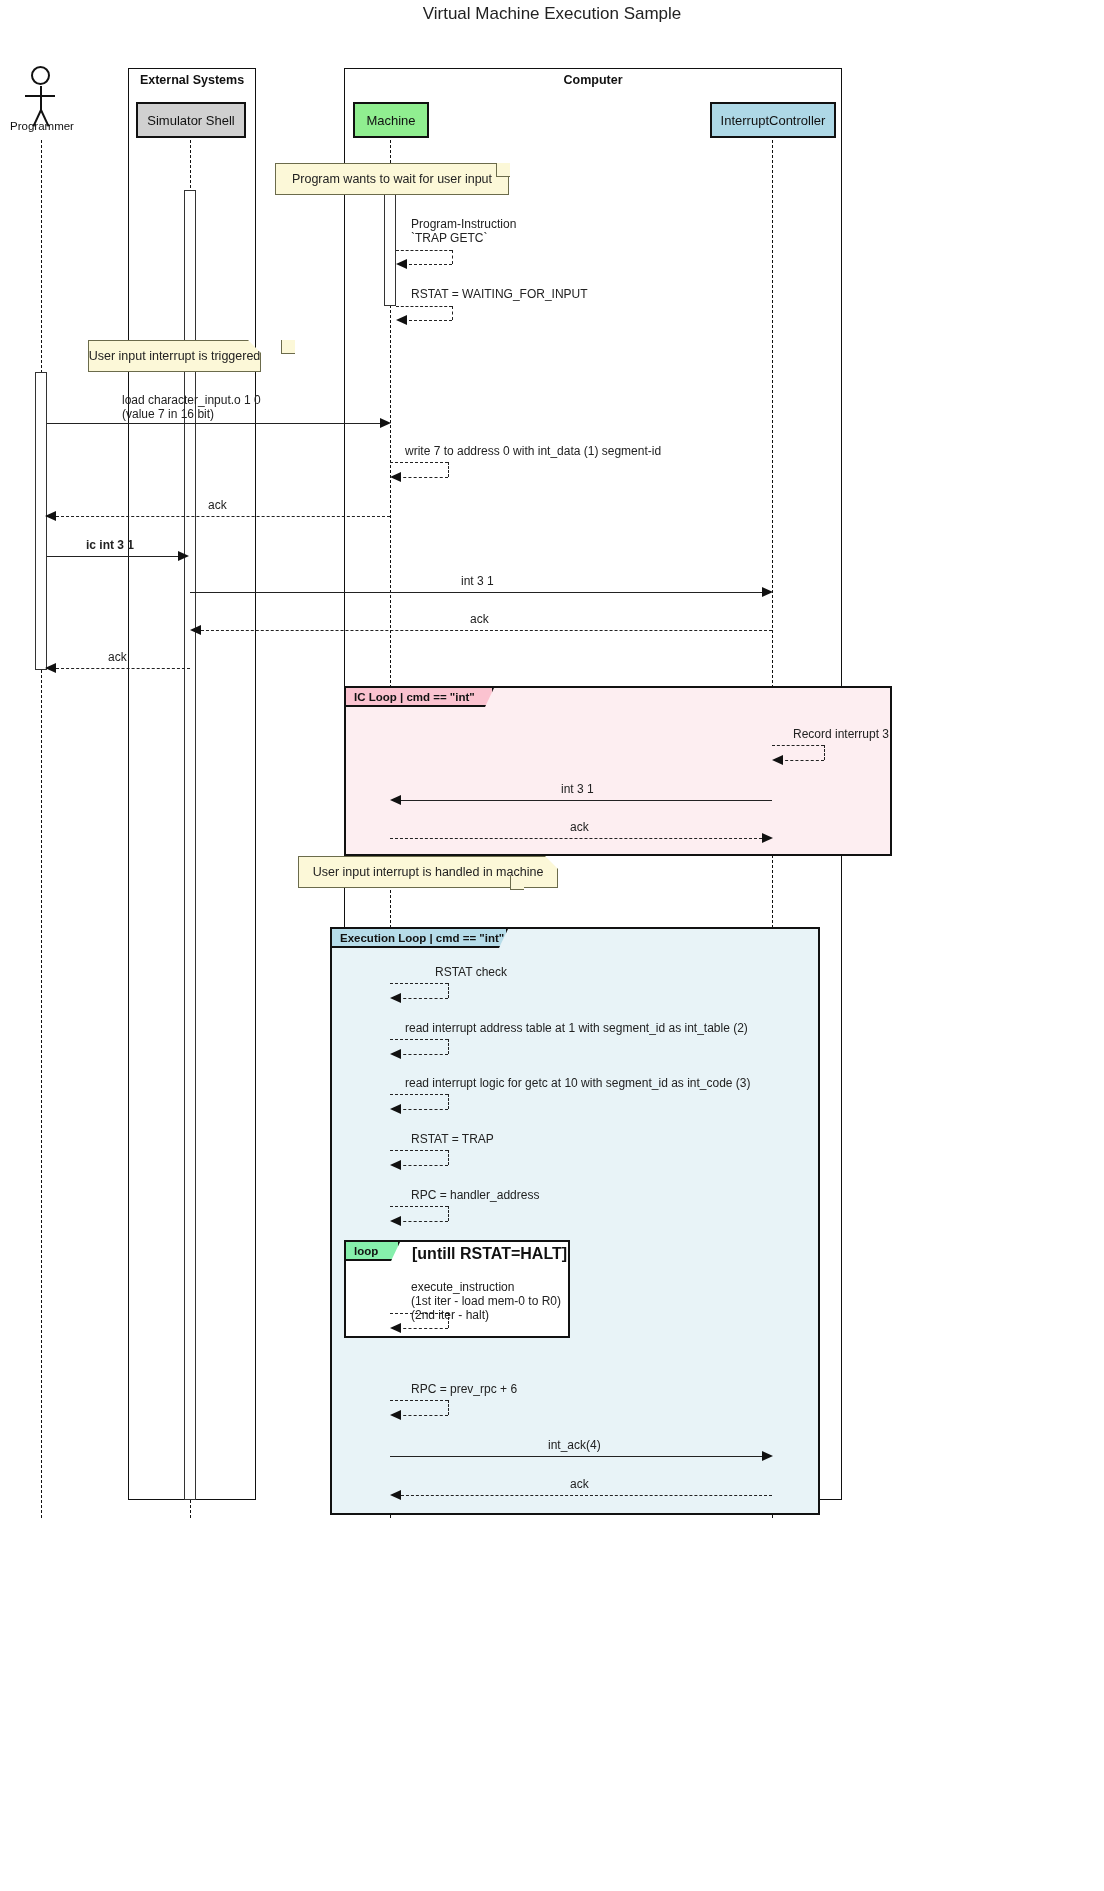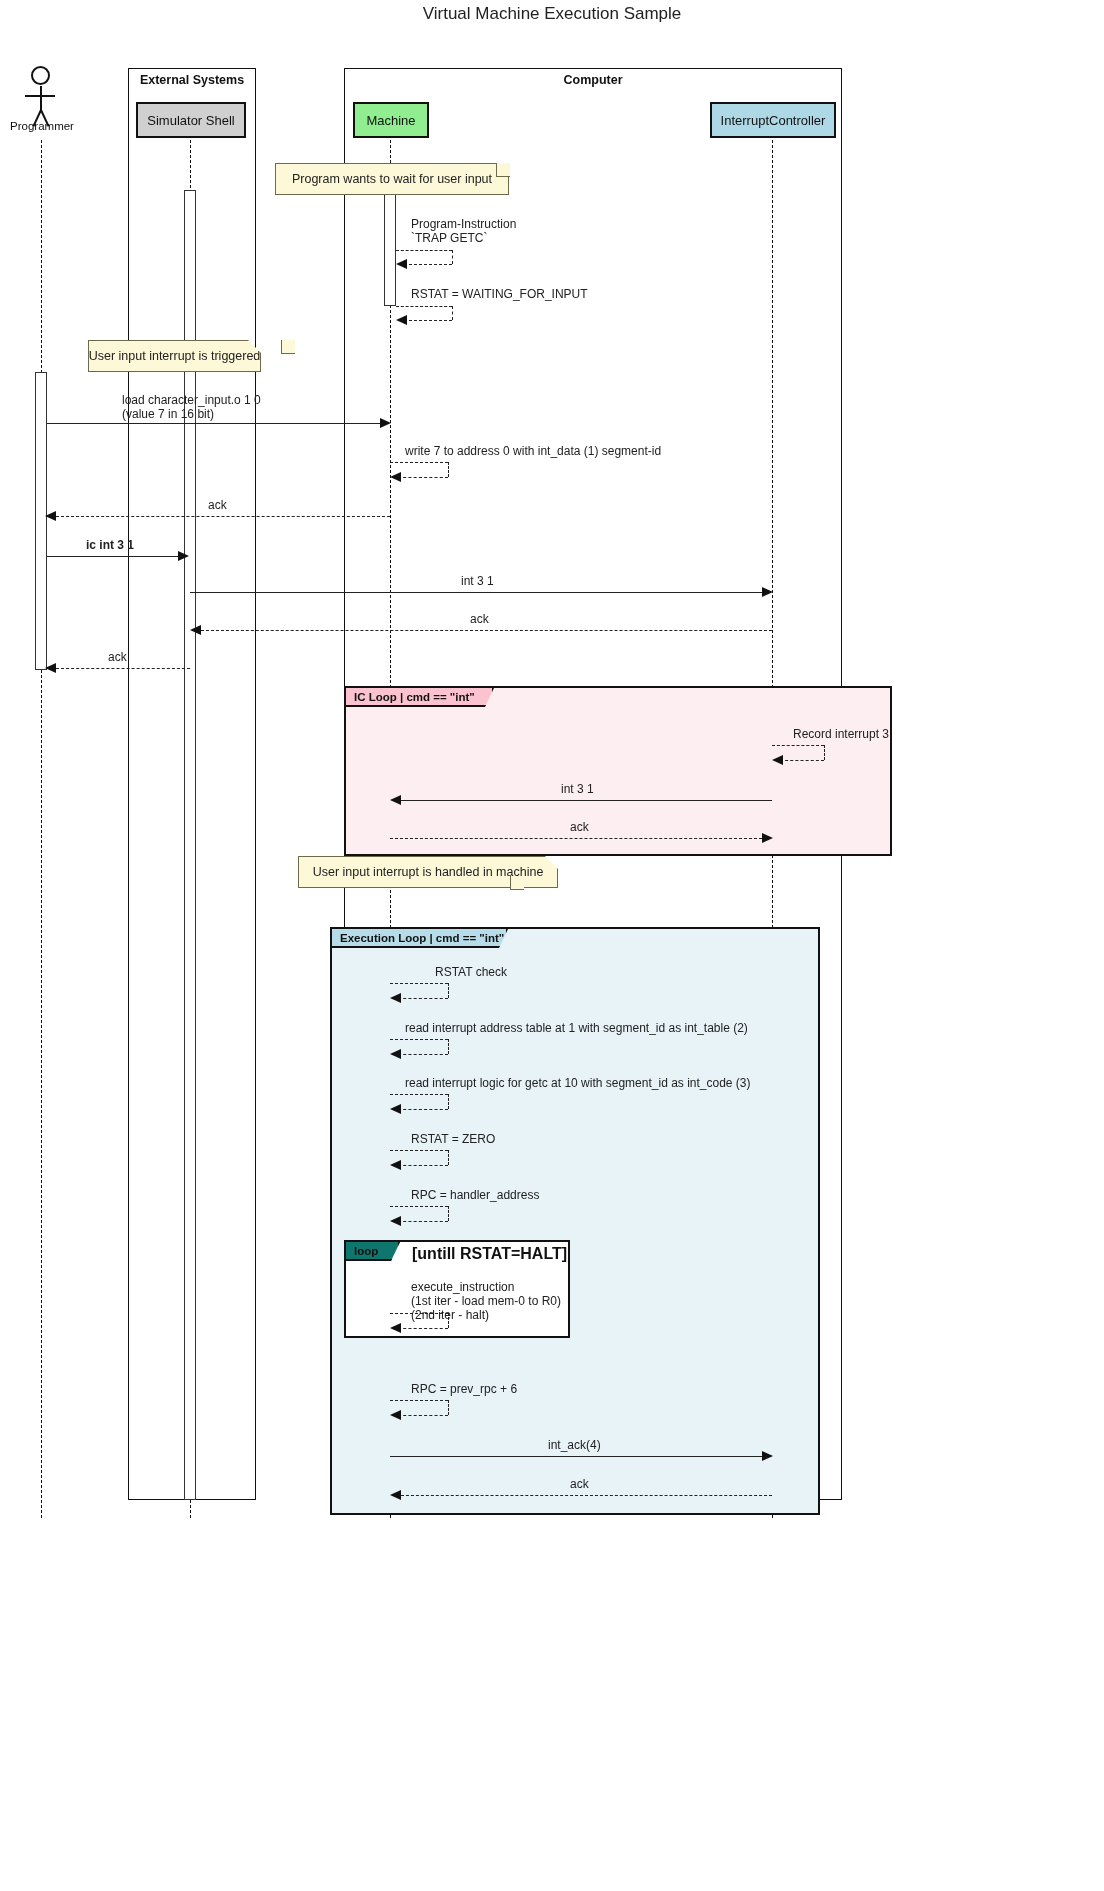--- a/index.html
+++ b/index.html
@@ -52,21 +52,21 @@
   .frag{box-sizing:border-box;border:2px solid #111;}
   .frag-pink{background:#fdeef1;}
   .frag-blue{background:#e8f3f7;}
   .frag-plain{background:transparent;}
   .frag-tab{position:absolute;left:0;top:0;height:19px;display:flex;align-items:center;
             padding:0 14px 0 8px;font-size:11.5px;font-weight:bold;color:#111;
             border-right:2px solid #111;border-bottom:2px solid #111;
             box-sizing:border-box;white-space:nowrap;}
   .tab-pink{background:#fbc3d0;clip-path:polygon(0 0,100% 0,calc(100% - 9px) 100%,0 100%);}
   .tab-blue{background:#b6dce9;clip-path:polygon(0 0,100% 0,calc(100% - 9px) 100%,0 100%);}
-  .tab-plain{background:#0f766e;clip-path:polygon(0 0,100% 0,calc(100% - 9px) 100%,0 100%);}
+  .tab-plain{background:#86efac;clip-path:polygon(0 0,100% 0,calc(100% - 9px) 100%,0 100%);}
   .frag-cond{position:absolute;font-size:16px;font-weight:bold;color:#111;white-space:nowrap;}
 
   
   .note{box-sizing:border-box;background:#fcf8d8;border:1.4px solid #6b6b4b;
         font-size:12.5px;color:#222;display:flex;align-items:center;
         justify-content:center;padding:0 12px;white-space:nowrap;
         clip-path:polygon(0 0, calc(100% - 13px) 0, 100% 13px, 100% 100%, 0 100%);}
   .note-fold{position:absolute;width:13px;height:13px;
              border-left:1.4px solid #6b6b4b;border-bottom:1.4px solid #6b6b4b;
              background:#fcf8d8;}
@@ -211,21 +211,21 @@
 <div class="abs self-right" style="left:448px;top:1039px;height:15px;"></div>
 <div class="abs self-bot" style="left:398px;top:1054px;width:50px;"></div>
 <div class="abs arrow-l" style="left:390px;top:1049px;"></div>
 
 <div class="abs msg-label" style="left:405px;top:1076px;">read interrupt logic for getc at 10 with segment_id as int_code (3)</div>
 <div class="abs self-top" style="left:390px;top:1094px;width:58px;"></div>
 <div class="abs self-right" style="left:448px;top:1094px;height:15px;"></div>
 <div class="abs self-bot" style="left:398px;top:1109px;width:50px;"></div>
 <div class="abs arrow-l" style="left:390px;top:1104px;"></div>
 
-<div class="abs msg-label" style="left:411px;top:1132px;">RSTAT = ZERO</div>
+<div class="abs msg-label" style="left:411px;top:1132px;">RSTAT = TRAP</div>
 <div class="abs self-top" style="left:390px;top:1150px;width:58px;"></div>
 <div class="abs self-right" style="left:448px;top:1150px;height:15px;"></div>
 <div class="abs self-bot" style="left:398px;top:1165px;width:50px;"></div>
 <div class="abs arrow-l" style="left:390px;top:1160px;"></div>
 
 <div class="abs msg-label" style="left:411px;top:1188px;">RPC = handler_address</div>
 <div class="abs self-top" style="left:390px;top:1206px;width:58px;"></div>
 <div class="abs self-right" style="left:448px;top:1206px;height:15px;"></div>
 <div class="abs self-bot" style="left:398px;top:1221px;width:50px;"></div>
 <div class="abs arrow-l" style="left:390px;top:1216px;"></div>

